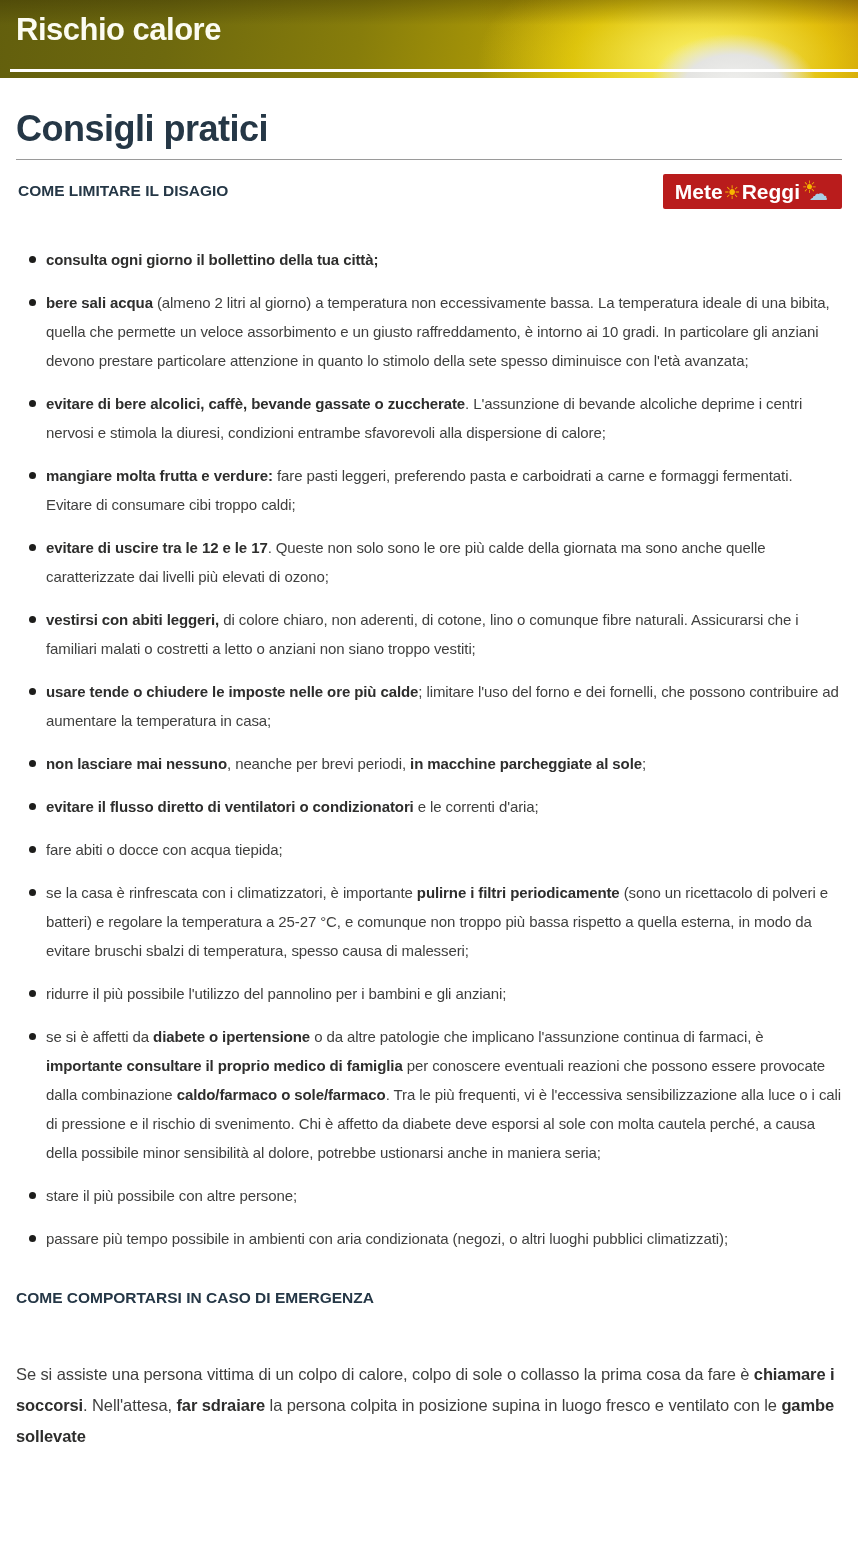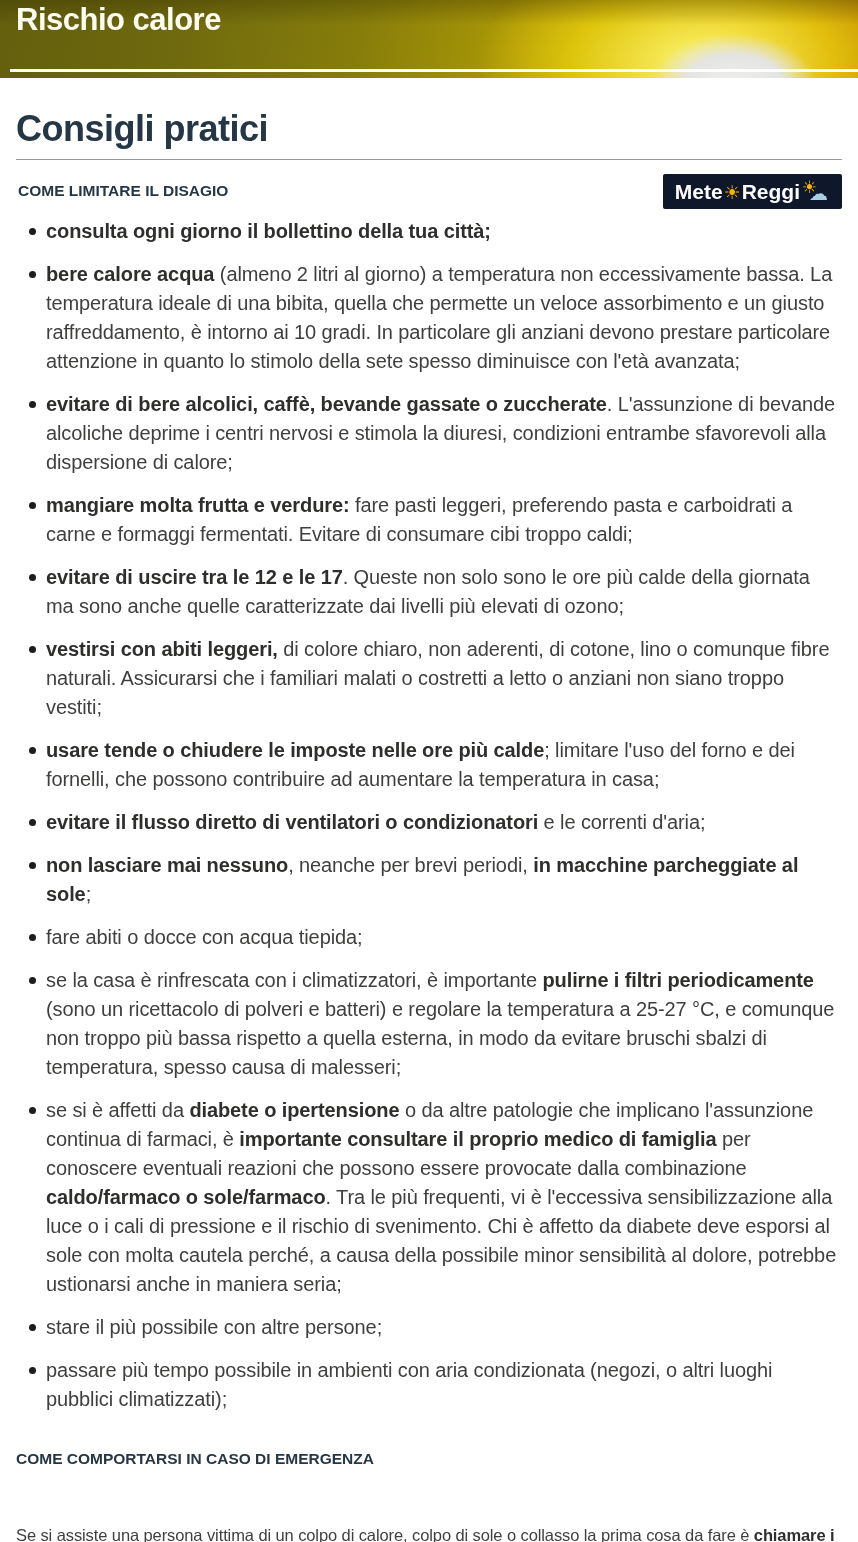--- a/index.html
+++ b/index.html
@@ -16,21 +16,21 @@
     position:relative;
     height:78px;
     background-image:
       linear-gradient(to bottom, rgba(40,32,0,0.30) 0%, rgba(40,32,0,0) 32%),
       radial-gradient(ellipse 115px 70px at 85.5% 108%, #efefed 0%, #e4e4e2 42%, rgba(228,228,226,0) 72%),
       radial-gradient(ellipse 290px 150px at 82% 78%, rgba(255,250,120,0.95) 0%, rgba(252,230,20,0.55) 45%, rgba(252,230,20,0) 78%),
       radial-gradient(circle at 101% -10%, rgba(180,110,0,0.60) 0%, rgba(180,110,0,0) 45%),
       linear-gradient(100deg, #635f0d 0%, #6e690e 20%, #877d0b 42%, #b5a005 65%, #dfc303 85%, #caa408 100%);
   }
   .header-title {
-    position:absolute; left:16px; top:2px;
+    position:absolute; left:16px; top:12px;
     font-size:31px; font-weight:bold; color:#fcfcf2;
     letter-spacing:-0.5px;
   }
   .header-line {
     position:absolute; left:10px; right:0; bottom:6px; height:3px;
     background:#ffffff;
   }
 
   
   .title-row {
@@ -66,37 +66,37 @@
   .section-row {
     display:flex; justify-content:space-between; align-items:flex-start;
     padding:14px 16px 0 18px;
   }
   .section-heading {
     margin:8px 0 0 0;
     font-size:15.5px; font-weight:bold; color:#253746;
   }
   .meteo-badge {
     display:flex; align-items:center;
-    background:#0f172a; border-radius:2px;
+    background:#b91c1c; border-radius:2px;
     height:35px; padding:0 12px 0 12px;
     color:#ffffff; font-weight:bold; font-size:21px;
     letter-spacing:0; white-space:nowrap;
   }
   .wicon { font-family:"DejaVu Sans", sans-serif; }
   .sun-icon { color:#f7b500; font-size:19px; margin:0 1px; }
   .suncloud { position:relative; display:inline-block; width:28px; height:24px; margin-left:2px; }
   .suncloud .csun  { position:absolute; left:0;  top:-3px; color:#f7b500; font-size:17px; }
   .suncloud .ccloud{ position:absolute; left:7px; top:2px;  color:#a9cfe5; font-size:19px; }
 
   
   .advice-list {
     list-style:none;
-    margin:8px 16px 0 16px;
+    margin:36px 16px 0 16px;
     padding:0;
-    font-size:20px; line-height:29px; letter-spacing:-0.1px;
+    font-size:15px; line-height:29px; letter-spacing:-0.1px;
   }
   .advice-list li {
     position:relative;
     padding-left:30px;
     margin-bottom:14px;
   }
   .advice-list li::before {
     content:"";
     position:absolute; left:13px; top:11px;
     width:7px; height:7px; border-radius:50%;
@@ -137,30 +137,31 @@
       <span> Reggi</span>
       <span class="wicon suncloud">
         <span class="csun">☀</span>
         <span class="ccloud">☁</span>
       </span>
   </div>
 </div>
 
 <ul class="advice-list">
     <li><span class="b">consulta ogni giorno il bollettino della tua città;</span></li>
-    <li><span class="b">bere calore acqua</span><span> (almeno 2 litri al giorno) a temperatura non eccessivamente bassa. La temperatura ideale di una bibita, quella che permette un veloce assorbimento e un giusto raffreddamento, è intorno ai 10 gradi. In particolare gli anziani devono prestare particolare attenzione in quanto lo stimolo della sete spesso diminuisce con l'età avanzata;</span></li>
+    <li><span class="b">bere sali acqua</span><span> (almeno 2 litri al giorno) a temperatura non eccessivamente bassa. La temperatura ideale di una bibita, quella che permette un veloce assorbimento e un giusto raffreddamento, è intorno ai 10 gradi. In particolare gli anziani devono prestare particolare attenzione in quanto lo stimolo della sete spesso diminuisce con l'età avanzata;</span></li>
     <li><span class="b">evitare di bere alcolici, caffè, bevande gassate o zuccherate</span><span>. L'assunzione di bevande alcoliche deprime i centri nervosi e stimola la diuresi, condizioni entrambe sfavorevoli alla dispersione di calore;</span></li>
     <li><span class="b">mangiare molta frutta e verdure:</span><span> fare pasti leggeri, preferendo pasta e carboidrati a carne e formaggi fermentati. Evitare di consumare cibi troppo caldi;</span></li>
     <li><span class="b">evitare di uscire tra le 12 e le 17</span><span>. Queste non solo sono le ore più calde della giornata ma sono anche quelle caratterizzate dai livelli più elevati di ozono;</span></li>
     <li><span class="b">vestirsi con abiti leggeri,</span><span> di colore chiaro, non aderenti, di cotone, lino o comunque fibre naturali. Assicurarsi che i familiari malati o costretti a letto o anziani non siano troppo vestiti;</span></li>
     <li><span class="b">usare tende o chiudere le imposte nelle ore più calde</span><span>; limitare l'uso del forno e dei fornelli, che possono contribuire ad aumentare la temperatura in casa;</span></li>
+    <li><span class="b">non lasciare mai nessuno</span><span>, neanche per brevi periodi, </span><span class="b">in macchine parcheggiate al sole</span><span>;</span></li>
     <li><span class="b">evitare il flusso diretto di ventilatori o condizionatori</span><span> e le correnti d'aria;</span></li>
-    <li><span class="b">non lasciare mai nessuno</span><span>, neanche per brevi periodi, </span><span class="b">in macchine parcheggiate al sole</span><span>;</span></li>
     <li><span>fare abiti o docce con acqua tiepida;</span></li>
     <li><span>se la casa è rinfrescata con i climatizzatori, è importante </span><span class="b">pulirne i filtri periodicamente</span><span> (sono un ricettacolo di polveri e batteri) e regolare la temperatura a 25-27 °C, e comunque non troppo più bassa rispetto a quella esterna, in modo da evitare bruschi sbalzi di temperatura, spesso causa di malesseri;</span></li>
+    <li><span>ridurre il più possibile l'utilizzo del pannolino per i bambini e gli anziani;</span></li>
     <li><span>se si è affetti da </span><span class="b">diabete o ipertensione</span><span> o da altre patologie che implicano l'assunzione continua di farmaci, è </span><span class="b">importante consultare il proprio medico di famiglia</span><span> per conoscere eventuali reazioni che possono essere provocate dalla combinazione </span><span class="b">caldo/farmaco o sole/farmaco</span><span>. Tra le più frequenti, vi è l'eccessiva sensibilizzazione alla luce o i cali di pressione e il rischio di svenimento. Chi è affetto da diabete deve esporsi al sole con molta cautela perché, a causa della possibile minor sensibilità al dolore, potrebbe ustionarsi anche in maniera seria;</span></li>
     <li><span>stare il più possibile con altre persone;</span></li>
     <li><span>passare più tempo possibile in ambienti con aria condizionata (negozi, o altri luoghi pubblici climatizzati);</span></li>
   </ul>
 
 <h2 class="emergency-heading">COME COMPORTARSI IN CASO DI EMERGENZA</h2>
 
 <div class="emergency-text">
   <p><span>Se si assiste una persona vittima di un colpo di calore, colpo di sole o collasso la prima cosa da fare è </span><span class="b">chiamare i soccorsi</span><span>. Nell'attesa, </span><span class="b">far sdraiare</span><span> la persona colpita in posizione supina in luogo fresco e ventilato con le </span><span class="b">gambe sollevate</span></p>
 

